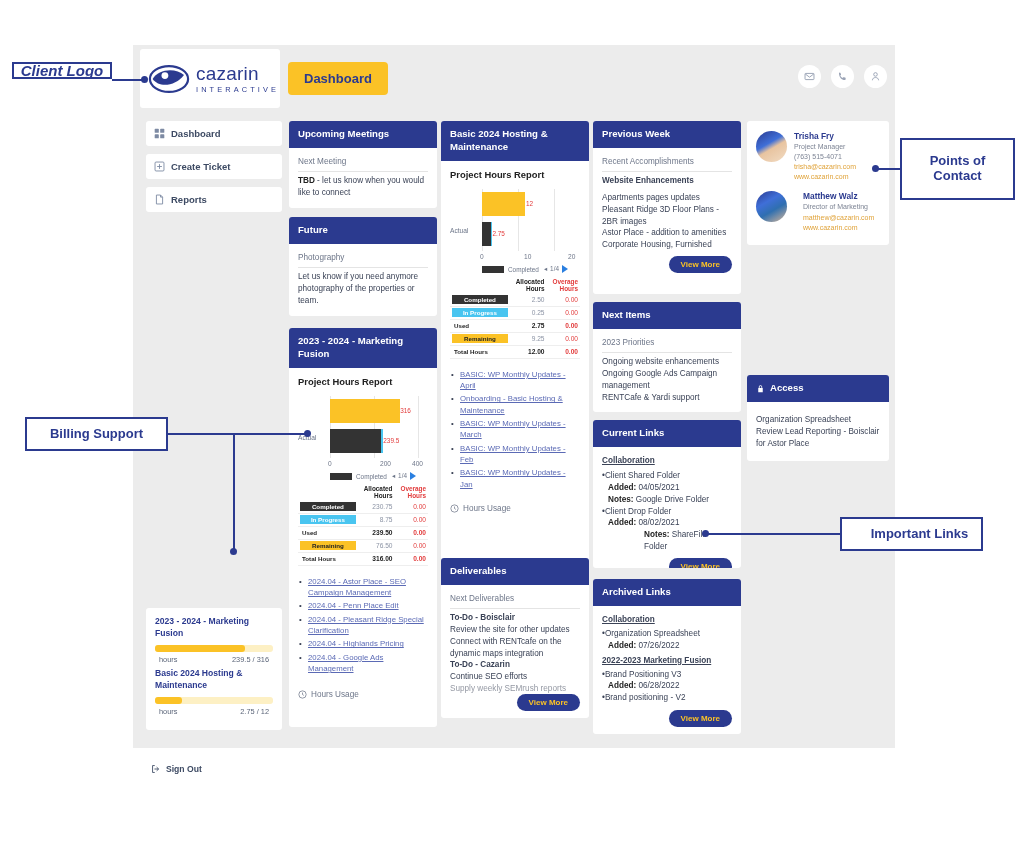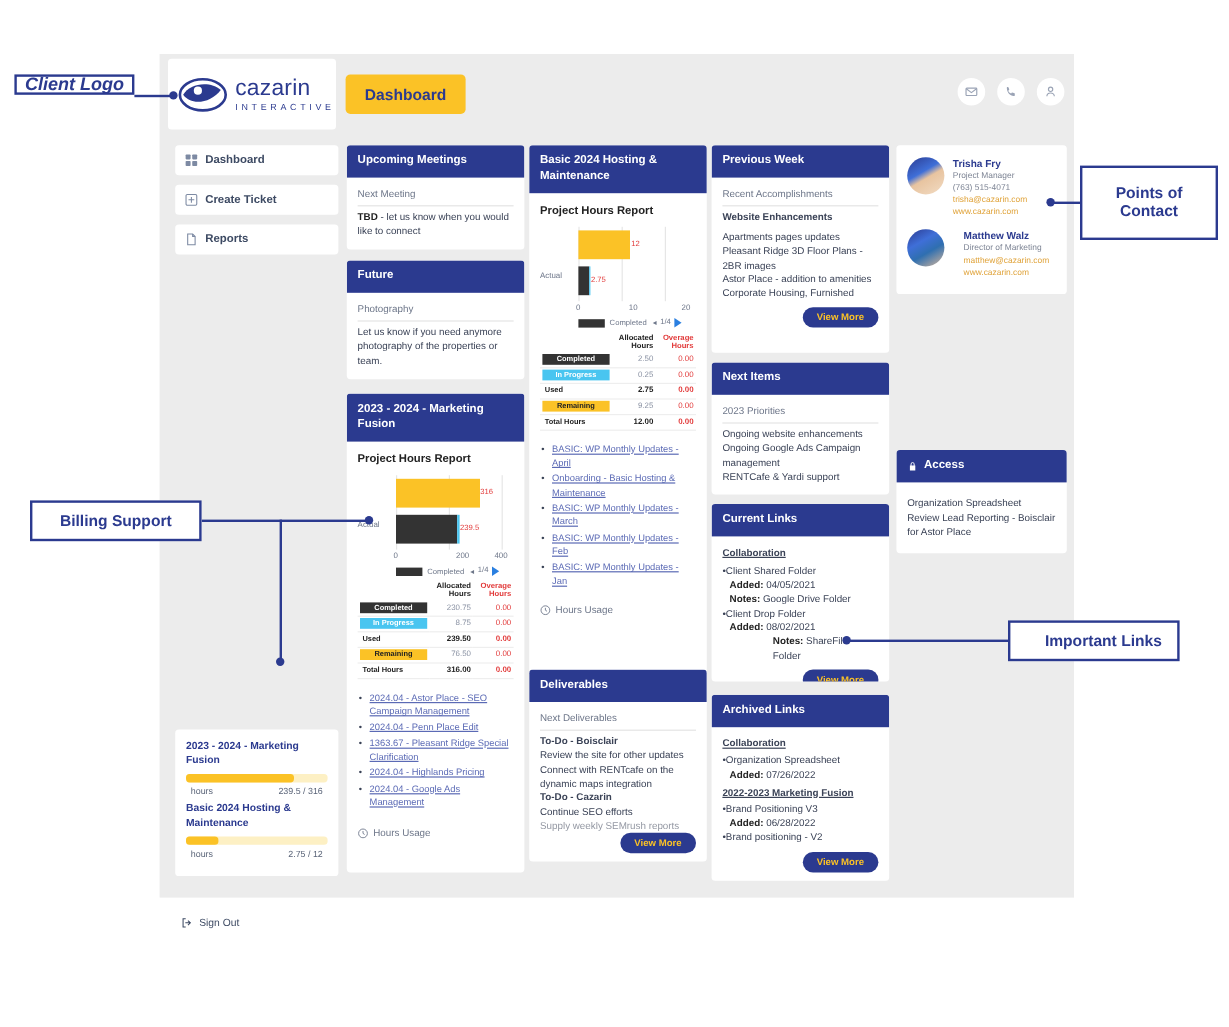--- a/index.html
+++ b/index.html
@@ -74,21 +74,21 @@
     position: absolute; left: 13px; top: 563px; width: 136px;
     background: #fff; border-radius: 3px; padding: 8px 9px 10px;
   }
   .hours-title { font-size: 8.6px; font-weight: bold; color: #2b3a8f; line-height: 1.35; }
   .bar-track { height: 7px; border-radius: 3px; background: #fdf0c4; margin: 6px 0 3px; position: relative; }
   .bar-fill { height: 7px; border-radius: 3px; background: #fbc226; }
   .hours-row { display: flex; justify-content: space-between; font-size: 7.4px; color: #5a6478; padding: 0 4px 4px; }
   #signout {
     position: absolute; left: 18px; top: 719px;
     display: flex; align-items: center; gap: 5px;
-    font-size: 8.6px; color: #3d4a63; font-weight: normal;
+    font-size: 8.6px; color: #3d4a63; font-weight: bold;
   }
   #signout svg { width: 10px; height: 10px; color: #3d4a63; }
 
   
   .card { background: #fff; border-radius: 3px; position: absolute; overflow: hidden; }
   .card-head {
     background: #2b3a8f; color: #fff; font-weight: bold;
     font-size: 9.6px; padding: 7px 9px; line-height: 1.35;
   }
   .card-body { padding: 8px 9px 9px; }
@@ -367,21 +367,21 @@
               <td class="lbl"><span class="tag plain">Total Hours</span></td>
               <td class="num">316.00</td>
               <td class="num red">0.00</td>
             </tr>
           </tbody>
         </table>
 
         <ul class="linklist" style="margin-top:10px;">
           <li><a href="#">2024.04 - Astor Place - SEO Campaign Management</a></li>
           <li><a href="#">2024.04 - Penn Place Edit</a></li>
-          <li><a href="#">1363.67 - Pleasant Ridge Special Clarification</a></li>
+          <li><a href="#">2024.04 - Pleasant Ridge Special Clarification</a></li>
           <li><a href="#">2024.04 - Highlands Pricing</a></li>
           <li><a href="#">2024.04 - Google Ads Management</a></li>
         </ul>
 
         <div class="hours-usage" style="margin-top:16px;">
           <svg viewBox="0 0 16 16" fill="none" stroke="currentColor" stroke-width="1.3">
               <circle cx="8" cy="8" r="6.5"></circle>
               <path d="M8 4.5V8l2.4 1.6"></path>
             </svg>
           <span>Hours Usage</span>

